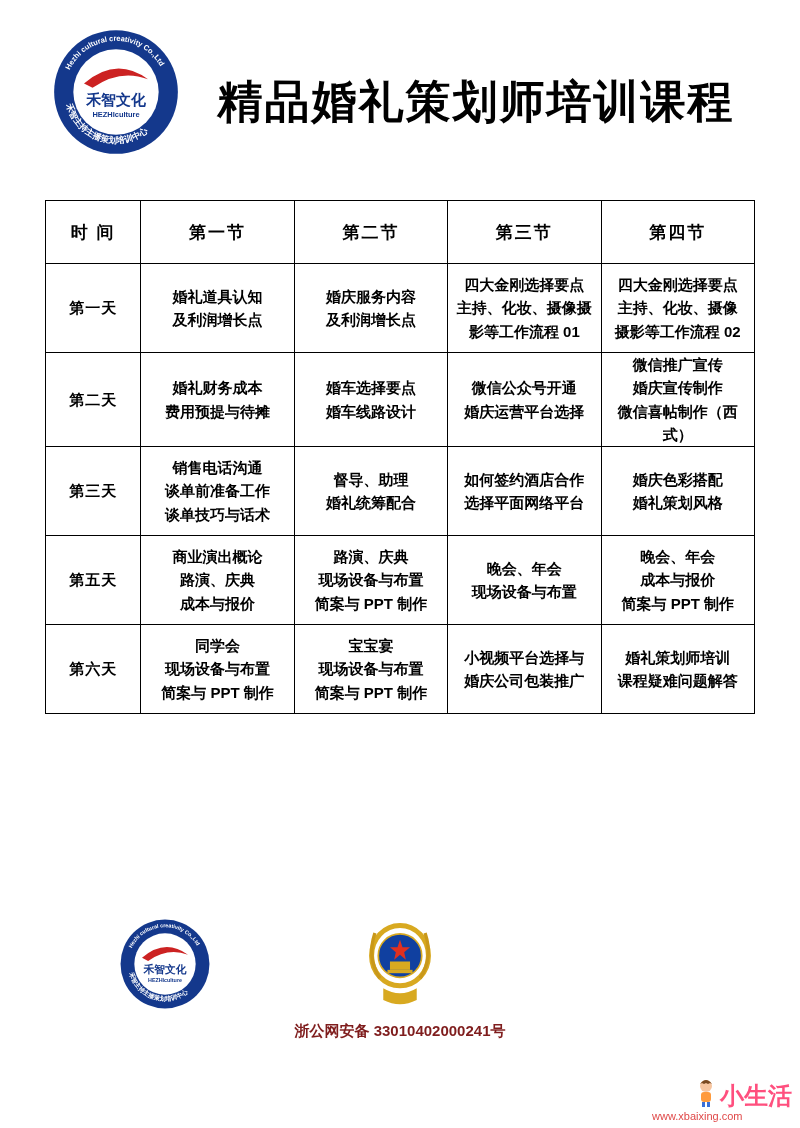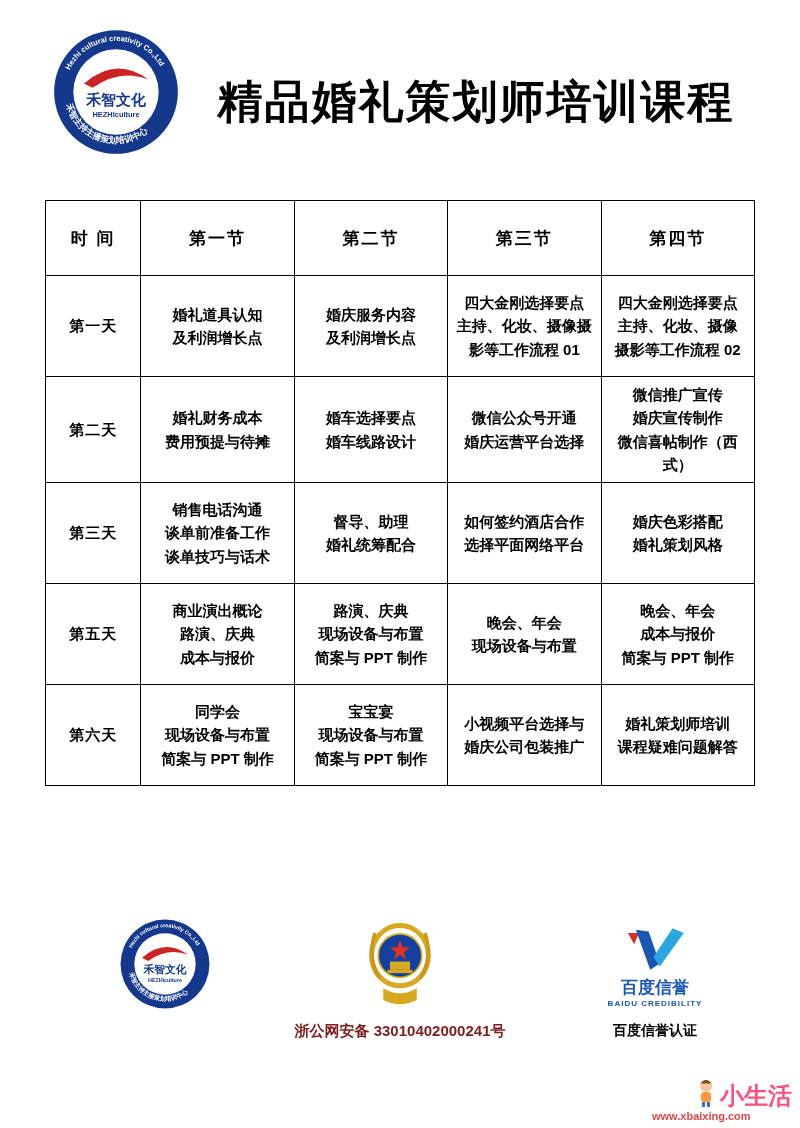--- a/index.html
+++ b/index.html
@@ -16,21 +16,21 @@
     font-size:45px;font-weight:900;letter-spacing:2px;
     text-align:center;white-space:nowrap;
   }
   
   table.schedule{
     position:absolute;left:45px;top:200px;width:710px;
     border-collapse:collapse;table-layout:fixed;
   }
   table.schedule td,table.schedule th{
     border:1px solid #000;text-align:center;vertical-align:middle;
-    font-weight:bold;padding:6px 3px;
+    font-weight:bold;padding:0 3px;
   }
   table.schedule th{height:62px;font-size:17px;letter-spacing:2px;}
   table.schedule td{height:88px;font-size:15px;line-height:1.55;white-space:pre-line;}
   td.time-cell{font-size:16px;letter-spacing:1px;}
   col.c-time{width:95px;}
   col.c-sess{width:153px;}
   
   .footer{position:absolute;left:0;top:918px;width:800px;height:140px;}
   .footer-block{position:absolute;text-align:center;}
   .fb-left{left:45px;width:240px;top:0;}
@@ -46,21 +46,21 @@
   .baidu-en{font-size:8px;font-weight:bold;color:#1a57b0;letter-spacing:1px;}
   .baidu-cert{margin-top:14px;font-size:14px;font-weight:900;color:#000;}
   
   .watermark{position:absolute;right:8px;bottom:6px;width:140px;text-align:left;}
   .wm-row{display:flex;align-items:flex-end;justify-content:flex-end;gap:3px;}
   .wm-mascot{width:22px;height:30px;display:block;}
   .wm-title{
     font-size:24px;font-weight:900;color:#ff4f7e;line-height:1;
     text-shadow:1px 1px 0 #fff,-1px -1px 0 #fff,1px -1px 0 #fff,-1px 1px 0 #fff;
   }
-  .wm-url{font-size:11px;font-weight:bold;color:#e04848;margin-top:2px;}
+  .wm-url{font-size:11px;font-weight:normal;color:#e04848;margin-top:2px;}
 </style>
 </head>
 <body>
 
 <div class="logo-wrap">
   <svg viewBox="0 0 120 120">
     <circle cx="60" cy="60" r="58" fill="#14388c"></circle>
     <circle cx="60" cy="60" r="40" fill="#ffffff"></circle>
     <defs>
       <path id="ringTop" d="M 60,60 m -48,0 a 48,48 0 1,1 96,0"></path>
@@ -194,30 +194,20 @@
       <path d="M 80,18 q 10,30 -6,54" fill="none" stroke="#c9981a" stroke-width="4"></path>
       <circle cx="50" cy="45" r="26" fill="#1040a0" stroke="#d8a920" stroke-width="2"></circle>
       <polygon points="50,26 53,35 62,35 55,41 57,50 50,44 43,50 45,41 38,35 47,35" fill="#e03020"></polygon>
       <rect x="38" y="52" width="24" height="10" fill="#d8a920"></rect>
       <rect x="35" y="62" width="30" height="4" fill="#d8a920"></rect>
       <path d="M 30,84 q 20,12 40,0 l 0,14 q -20,10 -40,0 z" fill="#d8a920"></path>
     </svg>
     <div class="police-text">浙公网安备 33010402000241号</div>
   </div>
 
-  <div class="footer-block fb-right">
-    <svg viewBox="0 0 80 60">
-      <polygon points="6,10 20,10 14,24" fill="#d93025"></polygon>
-      <polygon points="16,6 32,8 46,48 34,56" fill="#1a57b0"></polygon>
-      <polygon points="62,4 76,10 46,52 38,40" fill="#2aa7e0"></polygon>
-    </svg>
-    <div class="baidu-name">百度信誉</div>
-    <div class="baidu-en">BAIDU CREDIBILITY</div>
-    <div class="baidu-cert">百度信誉认证</div>
-  </div>
 
 </div>
 
 <div class="watermark">
   <div class="wm-row">
     <svg class="wm-mascot" viewBox="0 0 22 30">
       <circle cx="11" cy="8" r="6" fill="#f7c59f"></circle>
       <path d="M 5,6 q 6,-8 12,0 l -2,-1 -2,1 -2,-1 -2,1 -2,-1 z" fill="#7a4a21"></path>
       <rect x="6" y="14" width="10" height="10" rx="3" fill="#ff9a3c"></rect>
       <rect x="7" y="24" width="3" height="5" fill="#3a6fd8"></rect>

